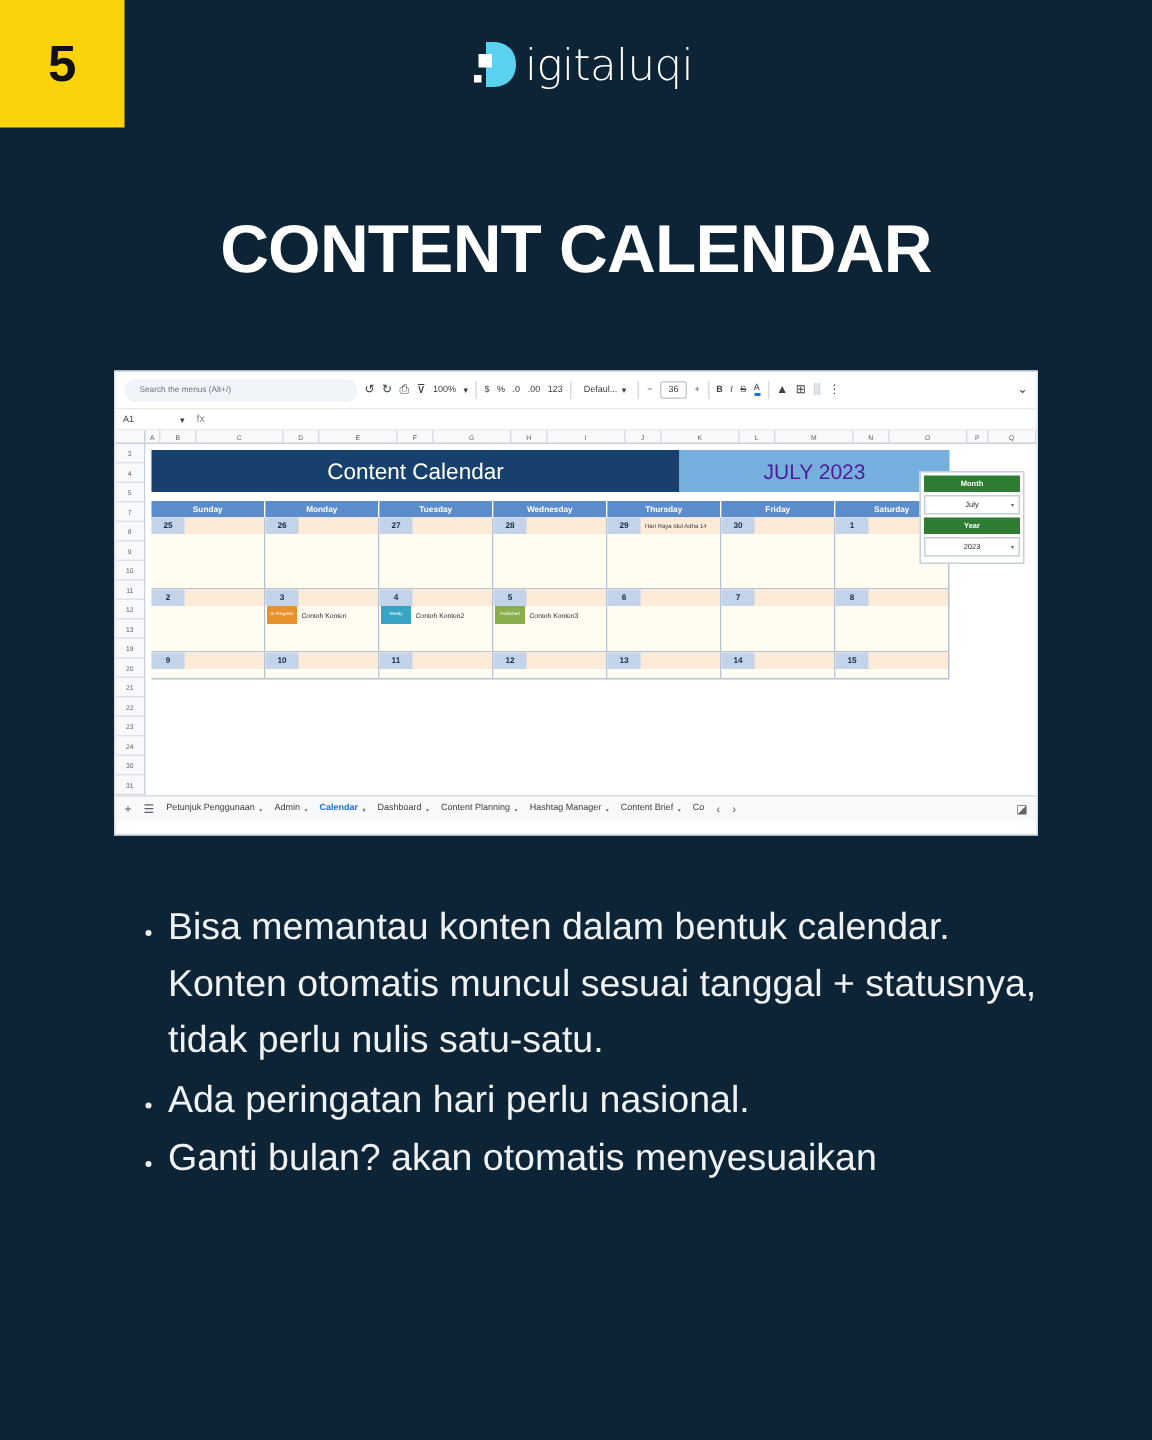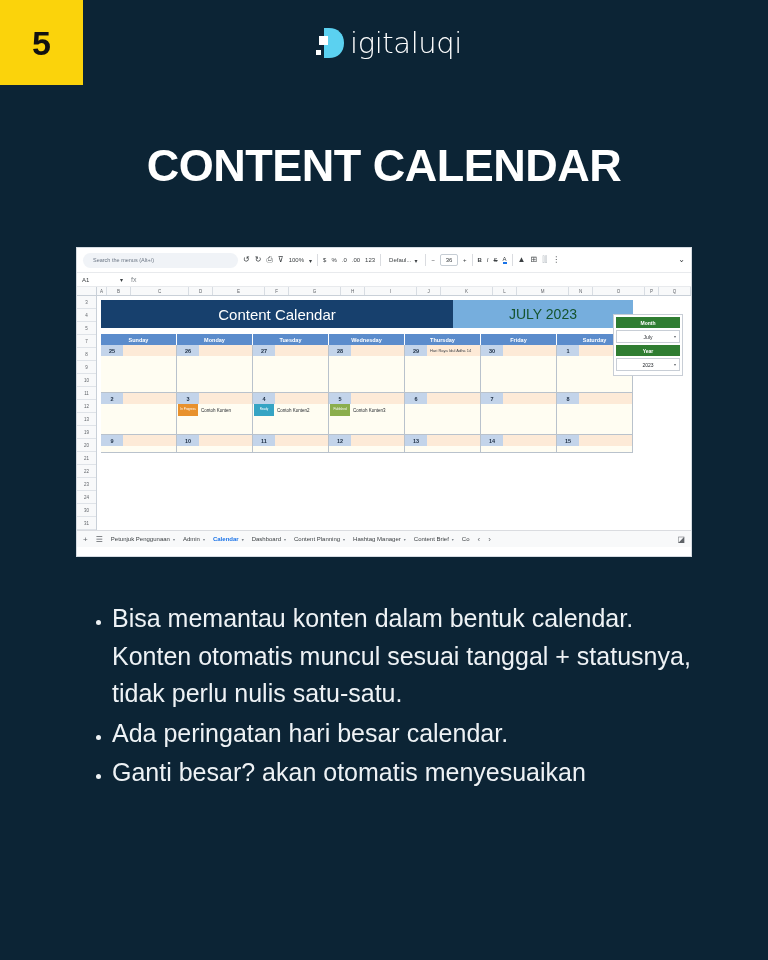--- a/index.html
+++ b/index.html
@@ -99,21 +99,21 @@
   }
   .gridarea { flex: 1; position: relative; background: #ffffff; padding: 2px 0 0 2px; }
 
   .cal-titlebar { display: flex; height: 28px; margin: 2px 0 0 2px; }
   .cal-title-left {
     background: #17406d; color: #fff; flex: 0 0 352px;
     display: flex; align-items: center; justify-content: center;
     font-size: 15px; font-weight: 400;
   }
   .cal-title-right {
-    background: #76aedd; color: #14532d; flex: 0 0 180px;
+    background: #76aedd; color: #4c1d95; flex: 0 0 180px;
     display: flex; align-items: center; justify-content: center;
     font-size: 14px; font-weight: 500;
   }
 
   .cal-block { margin: 6px 0 0 2px; width: 532px; }
   .dayhdr { display: flex; height: 11px; }
   .dayhdr div {
     flex: 1; background: #5b8ccc; color: #ffffff; font-size: 5.5px;
     font-weight: bold; display: flex; align-items: center; justify-content: center;
     border-right: 1px solid #ffffff;
@@ -507,16 +507,16 @@
     </span>
     <span class="tab-ic">‹</span>
     <span class="tab-ic">›</span>
     <span class="tab-ic" style="margin-left:auto">◪</span>
   </div>
 </div>
 
 <div class="bullets">
   <ul>
     <li>Bisa memantau konten dalam bentuk calendar. Konten otomatis muncul sesuai tanggal + statusnya, tidak perlu nulis satu-satu.</li>
-    <li>Ada peringatan hari besar calendar.</li>
-    <li>Ganti besar? akan otomatis menyesuaikan</li>
+    <li>Ada peringatan hari perlu nasional.</li>
+    <li>Ganti bulan? akan otomatis menyesuaikan</li>
   </ul>
 </div>
 
 </body></html>

